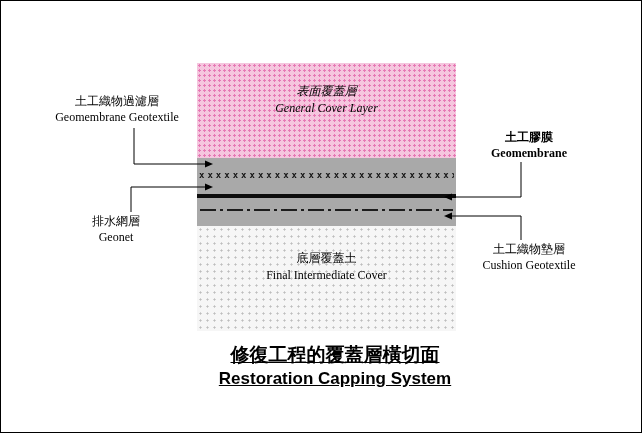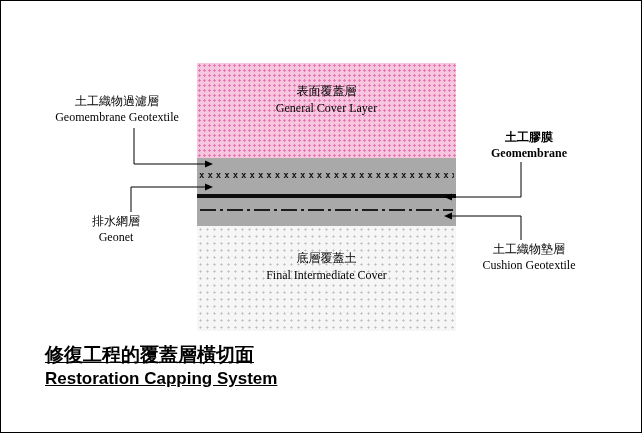--- a/index.html
+++ b/index.html
@@ -26,21 +26,21 @@
     background:#a9a9a9;
   }
   .layer-bottom{
     top:225px;height:105px;
     background-color:#f6f6f6;
     background-image:radial-gradient(circle,#bdbdbd 0.9px,transparent 1.2px);
     background-size:7px 7px;
     text-align:center;
   }
   .layer-caption{font-size:12px;line-height:17px;}
-  .layer-general .layer-caption{padding-top:20px;}
+  .layer-general .layer-caption{padding-top:20px;font-style:italic;}
   .layer-bottom .layer-caption{padding-top:24px;}
   .xrow{
     position:absolute;left:2px;right:2px;top:11px;height:13px;
     font-family:"DejaVu Sans Mono","Liberation Mono",monospace;
     font-size:9px;font-weight:bold;letter-spacing:3px;line-height:13px;
     color:#141414;white-space:nowrap;overflow:hidden;
   }
   .membrane{
     position:absolute;left:0;right:0;top:36px;height:4px;background:#0d0d0d;
   }
@@ -50,21 +50,21 @@
   }
   .callout{
     position:absolute;text-align:center;font-size:12px;line-height:16px;
   }
   .callout-filtration{left:52px;top:92px;width:128px;}
   .callout-geonet{left:73px;top:212px;width:84px;}
   .callout-geomembrane{left:478px;top:128px;width:100px;font-weight:bold;}
   .callout-cushion{left:470px;top:240px;width:116px;}
   .arrows{position:absolute;left:0;top:0;pointer-events:none;}
   .titleblock{
-    position:absolute;left:0;right:16px;top:341px;margin-left:44px;
+    position:absolute;left:0;right:16px;top:341px;text-align:center;margin-left:44px;
   }
   .title-zh{
     font-size:19px;font-weight:bold;text-decoration:underline;line-height:25px;
   }
   .title-en{
     font-size:17px;font-weight:bold;text-decoration:underline;line-height:24px;
     font-family:Liberation Sans, sans-serif;
   }
 </style>
 </head>

